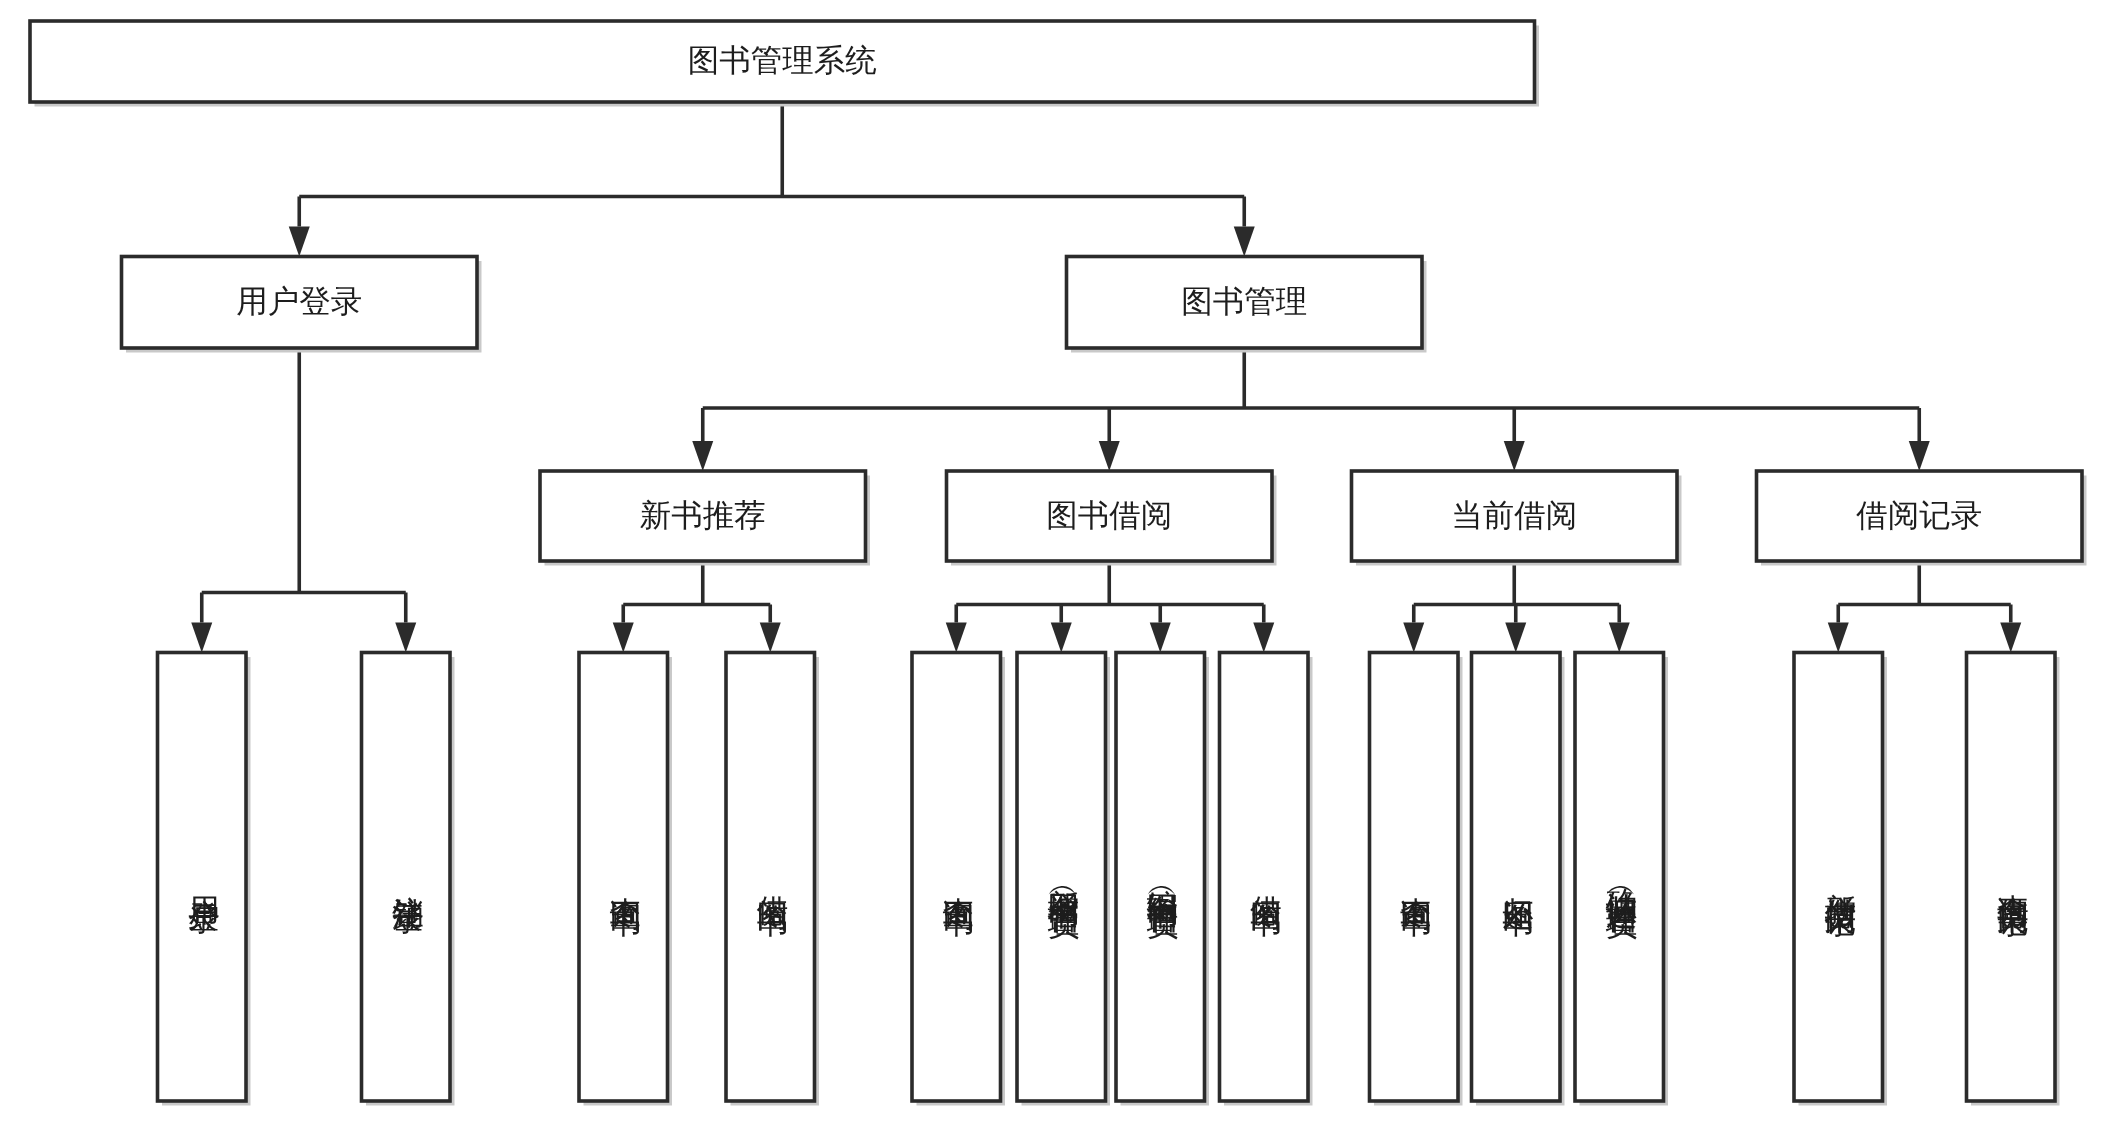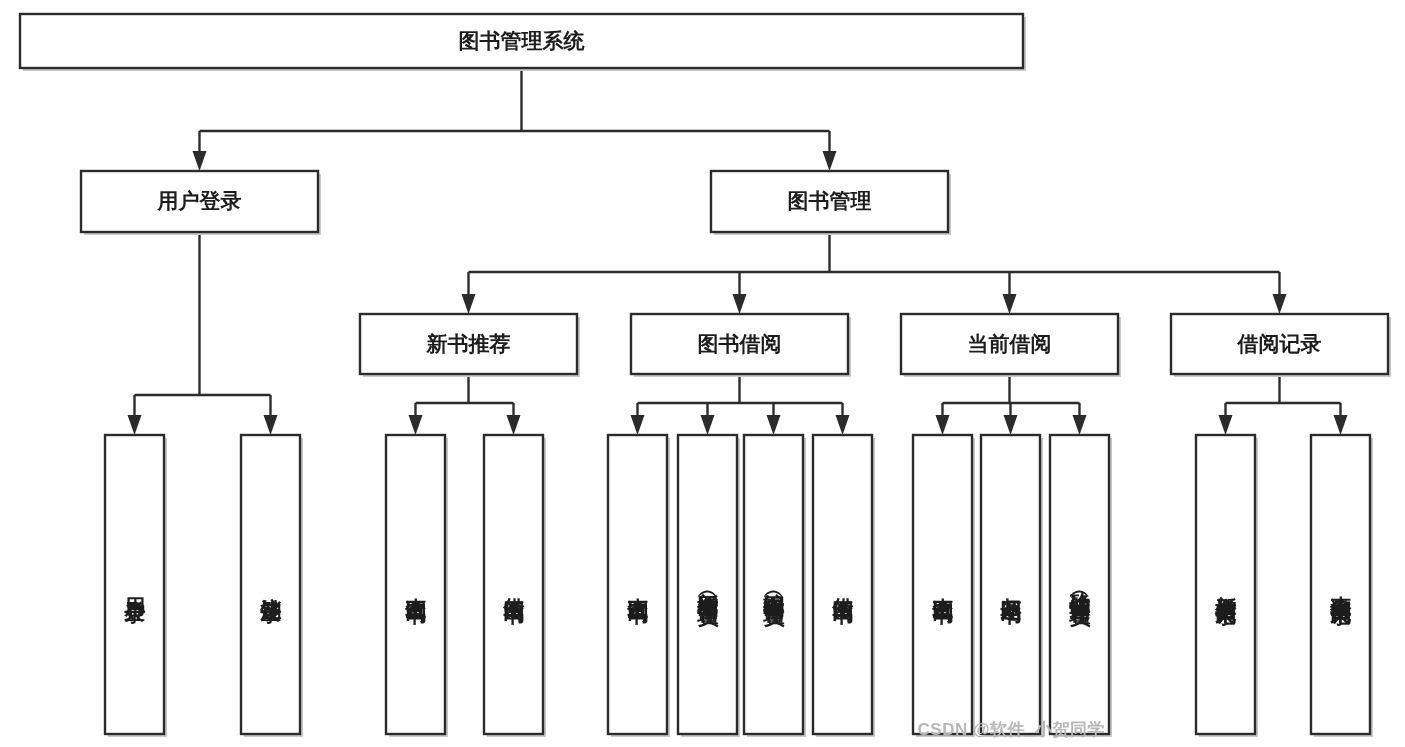--- a/index.html
+++ b/index.html
@@ -11,21 +11,20 @@
     width: 1405px;
     height: 747px;
     font-family: "Liberation Sans", "DejaVu Sans", sans-serif;
     overflow: hidden;
     position: relative;
   }
   #diagram-root {
     position: relative;
     width: 1113px;
     height: 747px;
-    font-weight: bold;
   }
   svg#flow {
     position: absolute;
     left: 0;
     top: 0;
     width: 1405px;
     height: 747px;
     display: block;
   }
   .node-box {
@@ -228,14 +227,13 @@
           <rect x="1196" y="435" width="59" height="299" class="node-box"></rect>
           <text x="1226.5" y="584.5" class="leaf-label" text-anchor="middle">新增借阅记录</text>
         </g>
         <g>
           <rect x="1314" y="438" width="59" height="299" class="node-shadow"></rect>
           <rect x="1311" y="435" width="59" height="299" class="node-box"></rect>
           <text x="1341.5" y="584.5" class="leaf-label" text-anchor="middle">查询借阅记录</text>
         </g>
       </g>
   </svg>
-  <div class="watermark">CSDN @软件_小贺同学</div>
 </div>
 
 </body></html>

